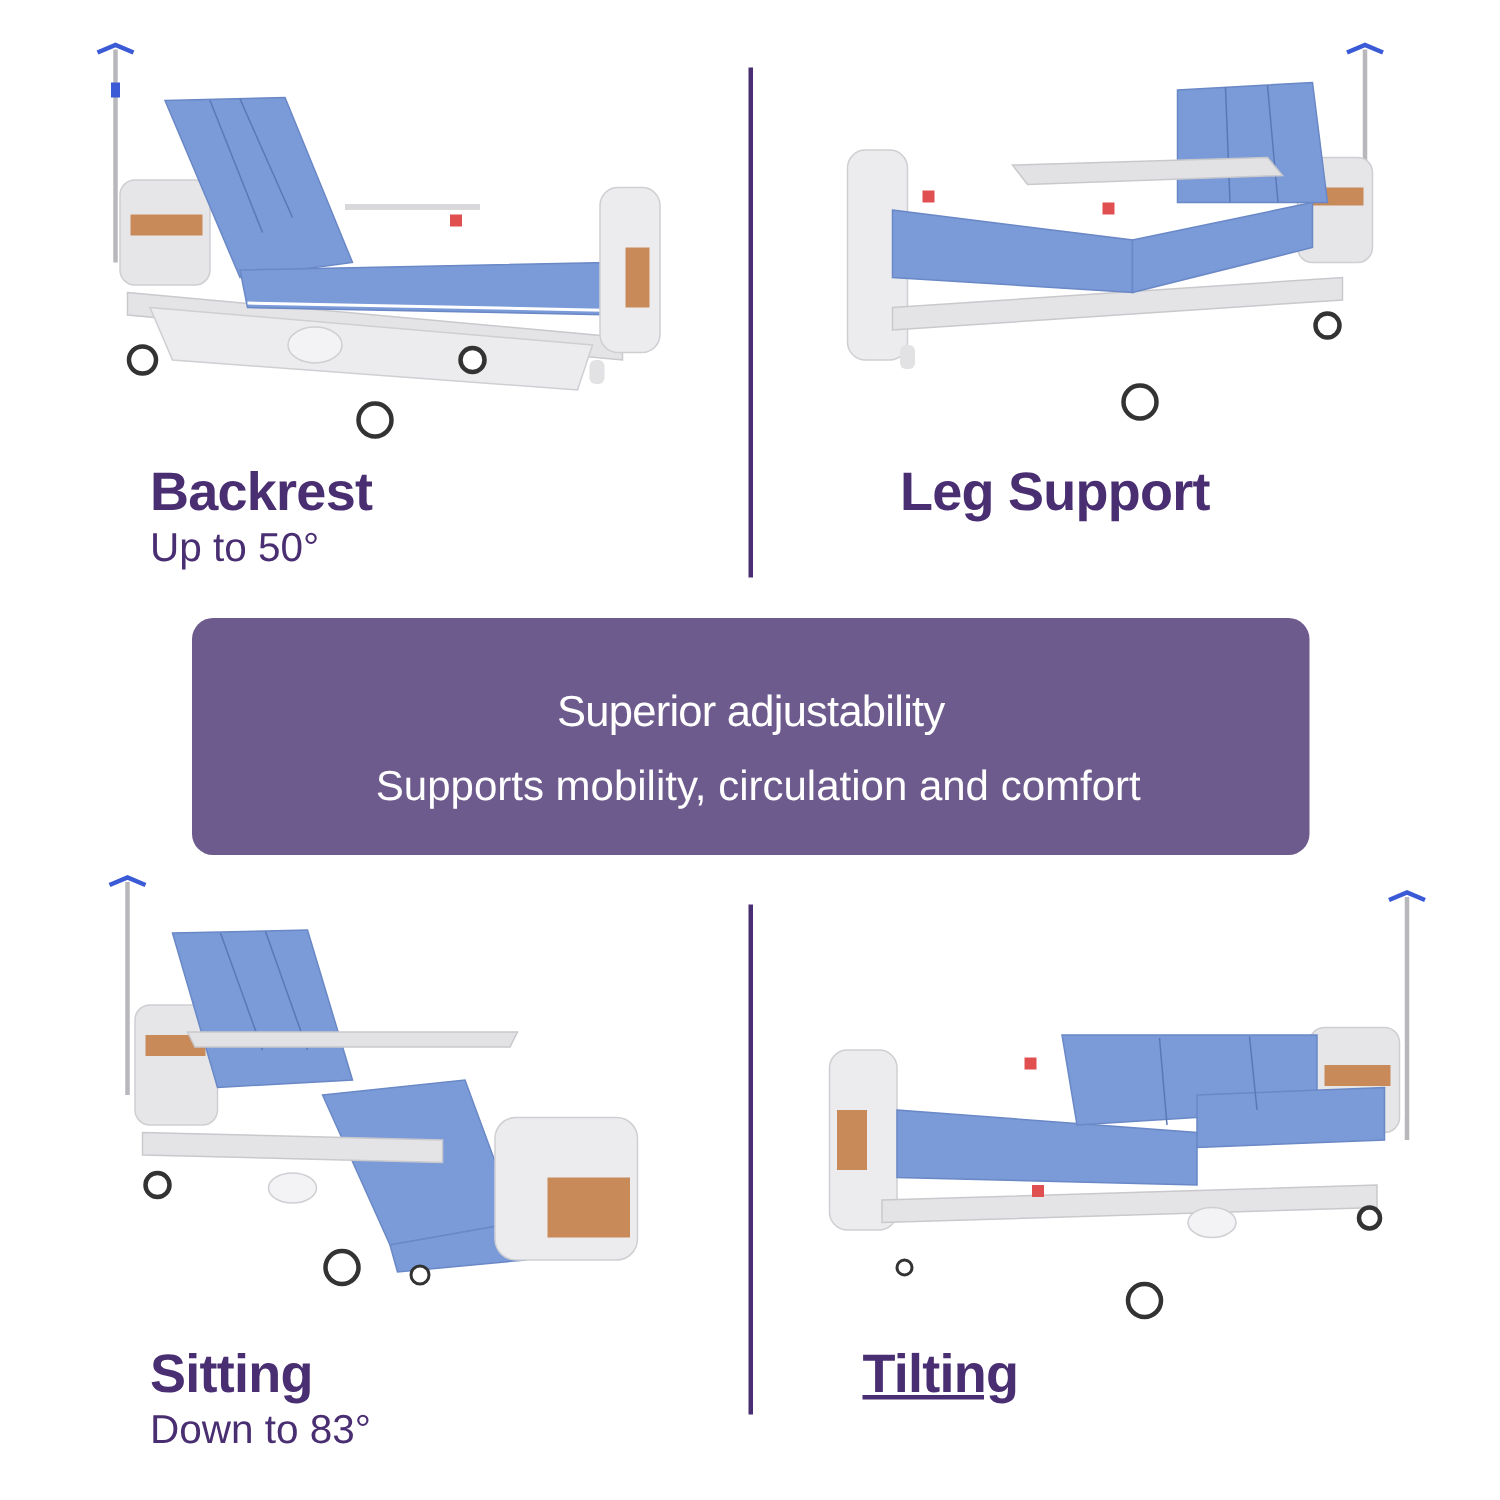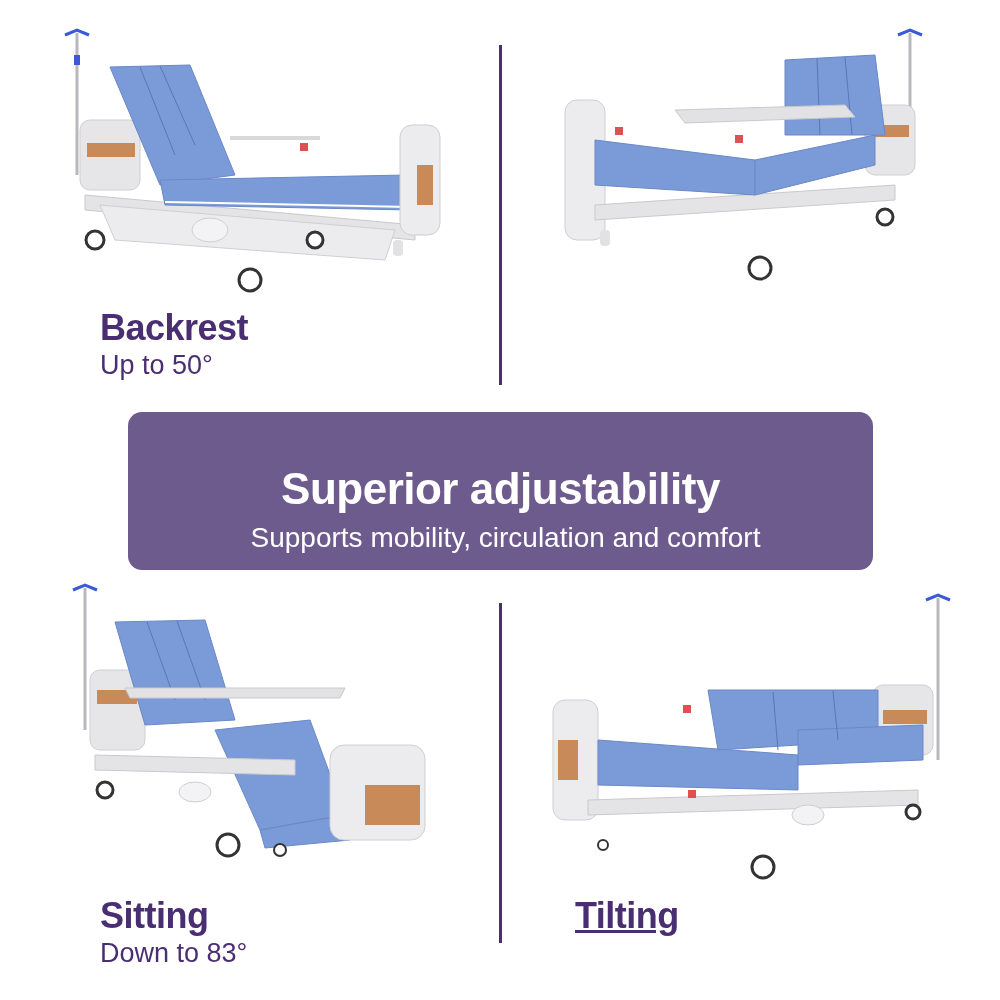--- a/index.html
+++ b/index.html
@@ -3,21 +3,21 @@
 <meta charset="utf-8">
 <style>
   html, body { margin:0; padding:0; background:#ffffff; }
   body { width:1000px; height:1000px; position:relative; overflow:hidden; font-family:"Liberation Sans", sans-serif; }
   .divider { position:absolute; width:3px; background:#4a2e72; }
   .panel { position:absolute; }
   .caption { position:absolute; text-align:left; color:#4a2e72; }
   .caption .title { font-weight:700; font-size:36px; line-height:40px; letter-spacing:-0.5px; }
   .caption .sub { font-size:27px; line-height:34px; font-weight:400; }
   .banner { position:absolute; left:128px; top:412px; width:745px; height:158px; background:#6e5b8d; border-radius:14px; color:#fff; text-align:center; }
-  .banner .h { font-weight:700; font-size:44px; line-height:50px; margin-top:52px; letter-spacing:-0.5px; }
+  .banner .h { font-weight:400; font-size:29px; line-height:50px; margin-top:38px; letter-spacing:-0.5px; }
   .banner .s { font-size:28px; line-height:36px; margin-top:6px;margin-left:10px; }
   svg { position:absolute; left:0; top:0; overflow:visible; }
 </style>
 </head>
 <body>
 
 <div class="divider" style="left:499px; top:45px; height:340px;"></div>
 <div class="divider" style="left:499px; top:603px; height:340px;"></div>
 
 <div class="panel" style="left:55px; top:25px; width:400px; height:275px;">
@@ -81,20 +81,21 @@
     <polygon points="120,85 290,80 300,92 130,98" fill="#e2e2e4" stroke="#c9c9cd"></polygon>
     <rect x="180" y="110" width="8" height="8" fill="#e05050"></rect>
     <rect x="60" y="102" width="8" height="8" fill="#e05050"></rect>
 
     <circle cx="205" cy="243" r="11" fill="#ffffff" stroke="#333" stroke-width="3"></circle>
     <circle cx="330" cy="192" r="8" fill="#ffffff" stroke="#333" stroke-width="3"></circle>
     <rect x="45" y="205" width="10" height="16" rx="4" fill="#e2e2e4"></rect>
   </svg>
 </div>
 <div class="caption" style="left:600px; top:308px; width:300px;">
+  <div class="title">Leg Support</div>
 </div>
 
 <div class="banner">
   <div class="h">Superior adjustability</div>
   <div class="s">Supports mobility, circulation and comfort</div>
 </div>
 
 <div class="panel" style="left:65px; top:580px; width:380px; height:290px;">
   <svg width="380" height="290">
     <line x1="20" y1="8" x2="20" y2="150" stroke="#b8b8bc" stroke-width="3"></line>

